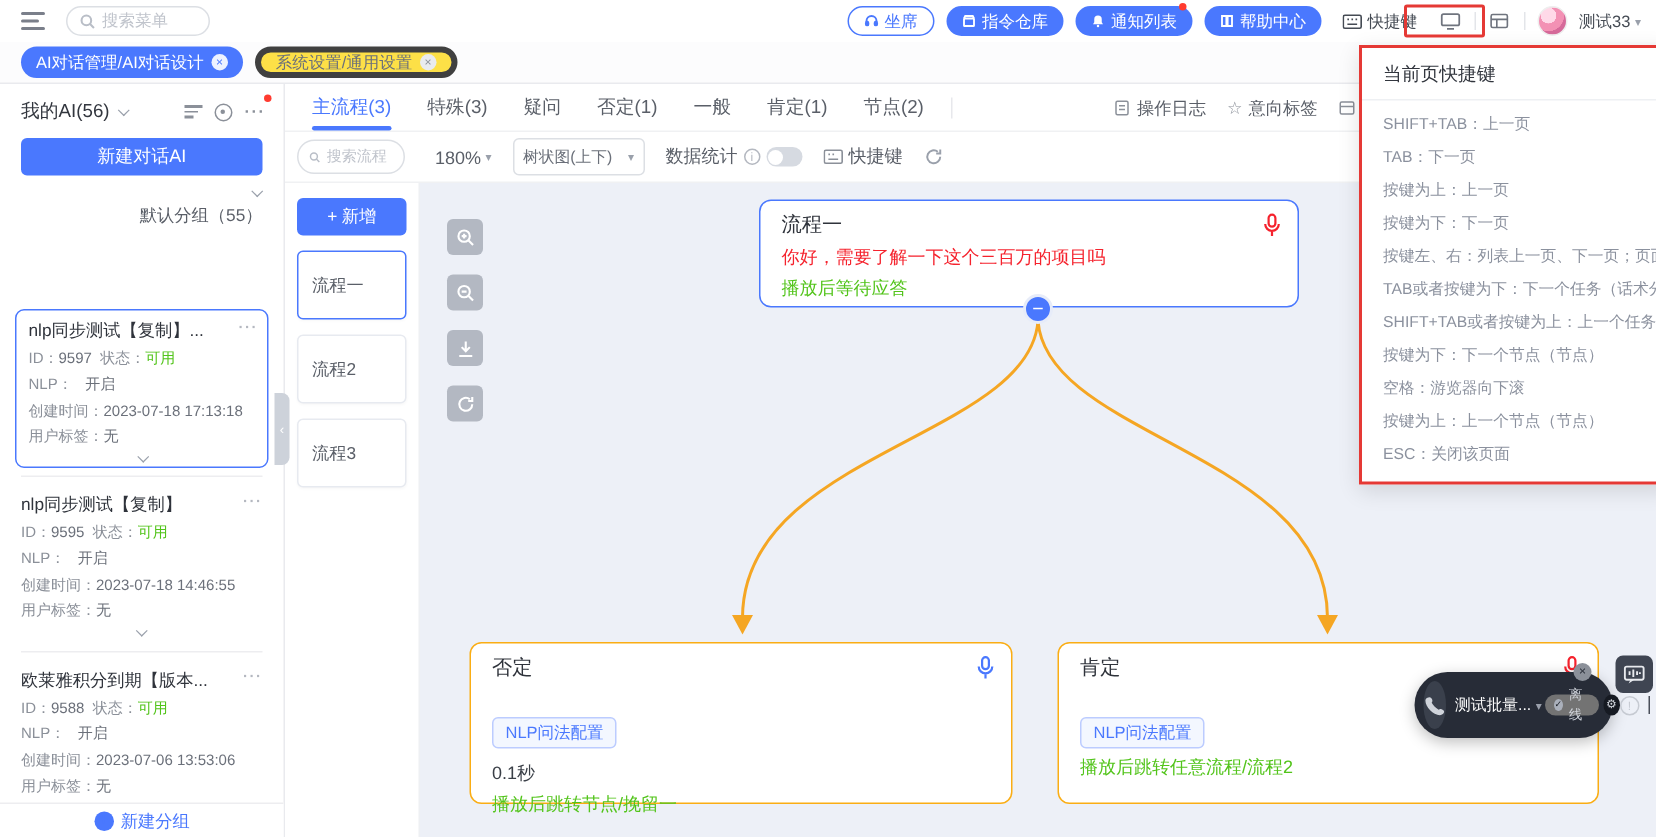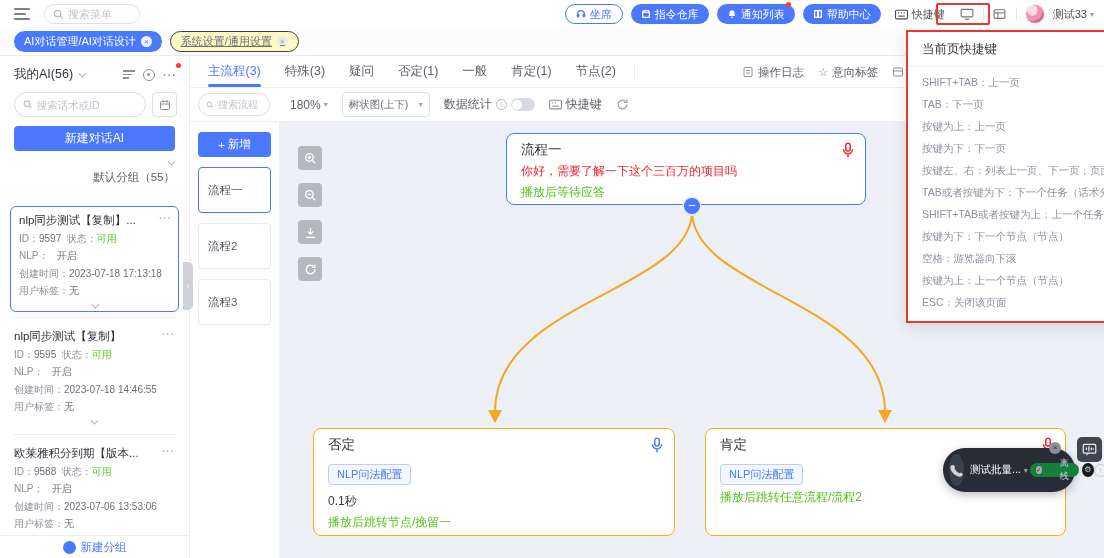--- a/index.html
+++ b/index.html
@@ -26,21 +26,21 @@
   .sq-icon { width:16px; height:14px; color:#6f747e; display:flex; align-items:center; justify-content:center; cursor:pointer; }
   .tb-divider { width:1px; height:12px; background:#e3e5e9; }
   .avatar { width:20px; height:20px; border-radius:50%; background:radial-gradient(circle at 35% 30%, #ffd9e8 0 30%, #f391b4 31% 60%, #d66a9a 61% 100%); border:1px solid #eee; }
   .username { font-size:11px; color:#454b54; display:flex; align-items:center; gap:3px; cursor:pointer; }
   .caret { font-size:8px; color:#9aa0ab; }
 
   
   .tabstrip { position:absolute; left:0; top:28px; width:1104px; height:28px; background:#fcfcfd; border-bottom:1px solid #e9eaee; display:flex; align-items:center; gap:8px; padding-left:14px; z-index:9; }
   .ts-pill { height:21px; border-radius:11px; display:flex; align-items:center; gap:5px; padding:0 10px; font-size:11px; cursor:pointer; }
   .ts-active { background:var(--primary); color:#fff; }
-  .ts-idle { background:#fef9c3; border:1px solid #404040; color:#6b707a;text-decoration:underline; }
+  .ts-idle { background:#fde047; border:4px solid #404040; color:#6b707a; }
   .ts-close { width:11px; height:11px; border-radius:50%; font-size:8px; line-height:11px; text-align:center; cursor:pointer; }
   .ts-active .ts-close { background:rgba(255,255,255,.9); color:var(--primary); }
   .ts-idle .ts-close { background:#e9ebef; color:#8b9099; }
 
   
   .sidebar { position:absolute; left:0; top:56px; width:190px; height:502px; background:#fff; border-right:1px solid #e9eaee; z-index:5; }
   .sb-head { display:flex; align-items:center; padding:10px 12px 0 14px; color:#32363e; font-size:12.5px; }
   .sb-head .chev { margin-left:4px; }
   .sb-head-icons { margin-left:auto; display:flex; align-items:center; gap:8px; color:#8b9099; position:relative; }
   .sb-dot { position:absolute; right:-4px; top:-6px; width:5px; height:5px; background:#ff3b30; border-radius:50%; }
@@ -111,38 +111,38 @@
   .node .mic { position:absolute; right:10px; top:8px; }
   .node-title { font-size:13.5px; color:#2f333b; }
   .node-speech { font-size:12px; margin-top:4px; }
   .speech-red { color:var(--danger); }
   .node-action { font-size:12px; color:var(--success); margin-top:4px; }
   .root-node { left:226px; top:11px; width:360px; height:72px; border:1px solid var(--primary); }
   .minus-btn { position:absolute; left:402px; top:74px; width:20px; height:20px; border-radius:50%; background:var(--primary); border:2px solid #e7ecf9; color:#fff; font-size:13px; line-height:15px; text-align:center; cursor:pointer; z-index:2; }
   .branch-node { width:362px; height:108px; border:1px solid var(--warning); top:306px; }
   .neg-node { left:33px; }
   .pos-node { left:425px; width:361px; }
-  .nlp-badge { display:inline-block; margin-top:10px; border:1px solid #bcccff; background:#f3f7ff; color:var(--primary); font-size:11px; border-radius:4px; padding:2px 8px; }
+  .nlp-badge { display:inline-block; margin-top:24px; border:1px solid #bcccff; background:#f3f7ff; color:var(--primary); font-size:11px; border-radius:4px; padding:2px 8px; }
   .delay-text { font-size:12px; color:#3a3f47; margin-top:8px; }
   .pos-node .node-speech { margin-top:8px; }
 
   
   .shortcut-popup { position:absolute; left:906px; top:30px; width:208px; background:#fff; border:2px solid var(--highlight); box-shadow:0 4px 14px rgba(0,0,0,.12); z-index:50; }
   .sp-title { padding:9px 14px 8px; font-size:12.5px; color:#32363e; border-bottom:1px solid #eef0f3; }
   .sp-list { padding:5px 0 7px; }
   .sp-item { padding:4px 14px; font-size:10.5px; color:#8b919e; white-space:nowrap; overflow:hidden; }
   .shortcut-highlight { position:absolute; left:936px; top:3px; width:54px; height:22px; border:2px solid var(--highlight); border-radius:2px; z-index:60; pointer-events:none; }
 
   
   .call-widget { position:absolute; left:943px; top:448px; width:132px; height:44px; background:#272c37; border-radius:22px; z-index:40; display:flex; align-items:center; box-shadow:0 3px 10px rgba(0,0,0,.25); }
   .cw-phone { width:32px; height:32px; margin-left:6px; border-radius:50%; background:#3a404c; display:flex; align-items:center; justify-content:center; cursor:pointer; }
   .cw-mid { margin-left:6px; display:flex; flex-direction:row; gap:2px; }
   .cw-name { color:#fff; font-size:10.5px; display:flex; align-items:center; gap:3px; white-space:nowrap; cursor:pointer; }
   .cw-status-row { display:flex; align-items:center; gap:3px; }
-  .cw-status { background:#15803d; border-radius:8px; height:14px; display:flex; align-items:center; gap:18px; padding:0 6px; color:#cfd3da; font-size:9px; }
+  .cw-status { background:#737373; border-radius:8px; height:14px; display:flex; align-items:center; gap:4px; padding:0 6px; color:#cfd3da; font-size:9px; }
   .cw-check { width:8px; height:8px; border-radius:50%; background:#aab0bb; color:#161a22; font-size:6px; line-height:8px; text-align:center; }
   .cw-gear { width:14px; height:14px; border-radius:50%; background:#161a22; color:#cfd3da; font-size:8px; line-height:14px; text-align:center; cursor:pointer; }
   .cw-right { margin-left:auto; margin-right:10px; display:flex; align-items:center; gap:6px; }
   .cw-info { width:13px; height:13px; border-radius:50%; border:1.3px solid #c6cad2; color:#c6cad2; font-size:8px; line-height:11px; text-align:center; cursor:pointer; }
   .cw-div { width:1px; height:12px; background:#4a4f5a; }
   .cw-close { position:absolute; right:14px; top:-6px; width:12px; height:12px; border-radius:50%; background:#8b9099; color:#272c37; font-size:8px; line-height:12px; text-align:center; cursor:pointer; }
   .bubble-btn { position:absolute; left:1077px; top:437px; width:25px; height:25px; background:#3f4552; border-radius:5px; z-index:41; display:flex; align-items:center; justify-content:center; cursor:pointer; }
 
   .far-audio { color:#5a5f68; font-size:11.5px; }
 </style>
@@ -244,37 +244,20 @@
       <span class="chev" style="margin-left:6px;margin-top:-2px;"></span>
       <div class="sb-head-icons">
         <div class="sort-ic">
             <i></i>
             <i></i>
             <i></i>
           </div>
         <div class="gear"></div>
         <div class="dots">···</div>
         <i class="sb-dot"></i>
-      </div>
-    </div>
-    <div class="sb-search">
-      <div class="sb-search-box">
-        <svg width="11" height="11" viewBox="0 0 24 24" fill="none" stroke="#b9bec7" stroke-width="3">
-            <circle cx="10" cy="10" r="7"></circle>
-            <line x1="15" y1="15" x2="21" y2="21"></line>
-          </svg>
-        <input placeholder="搜索话术或ID" style="">
-      </div>
-      <div class="cal-btn">
-        <svg width="12" height="12" viewBox="0 0 24 24" fill="none" stroke="currentColor" stroke-width="2">
-            <rect x="3" y="5" width="18" height="16" rx="2"></rect>
-            <line x1="3" y1="10" x2="21" y2="10"></line>
-            <line x1="8" y1="2" x2="8" y2="7"></line>
-            <line x1="16" y1="2" x2="16" y2="7"></line>
-          </svg>
       </div>
     </div>
     <div class="new-ai">新建对话AI</div>
     <div class="group-row">
       <span class="chev" style="margin-top:-3px;"></span>
       <span>默认分组（55）</span>
     </div>
 
     <div class="sb-list">
 

